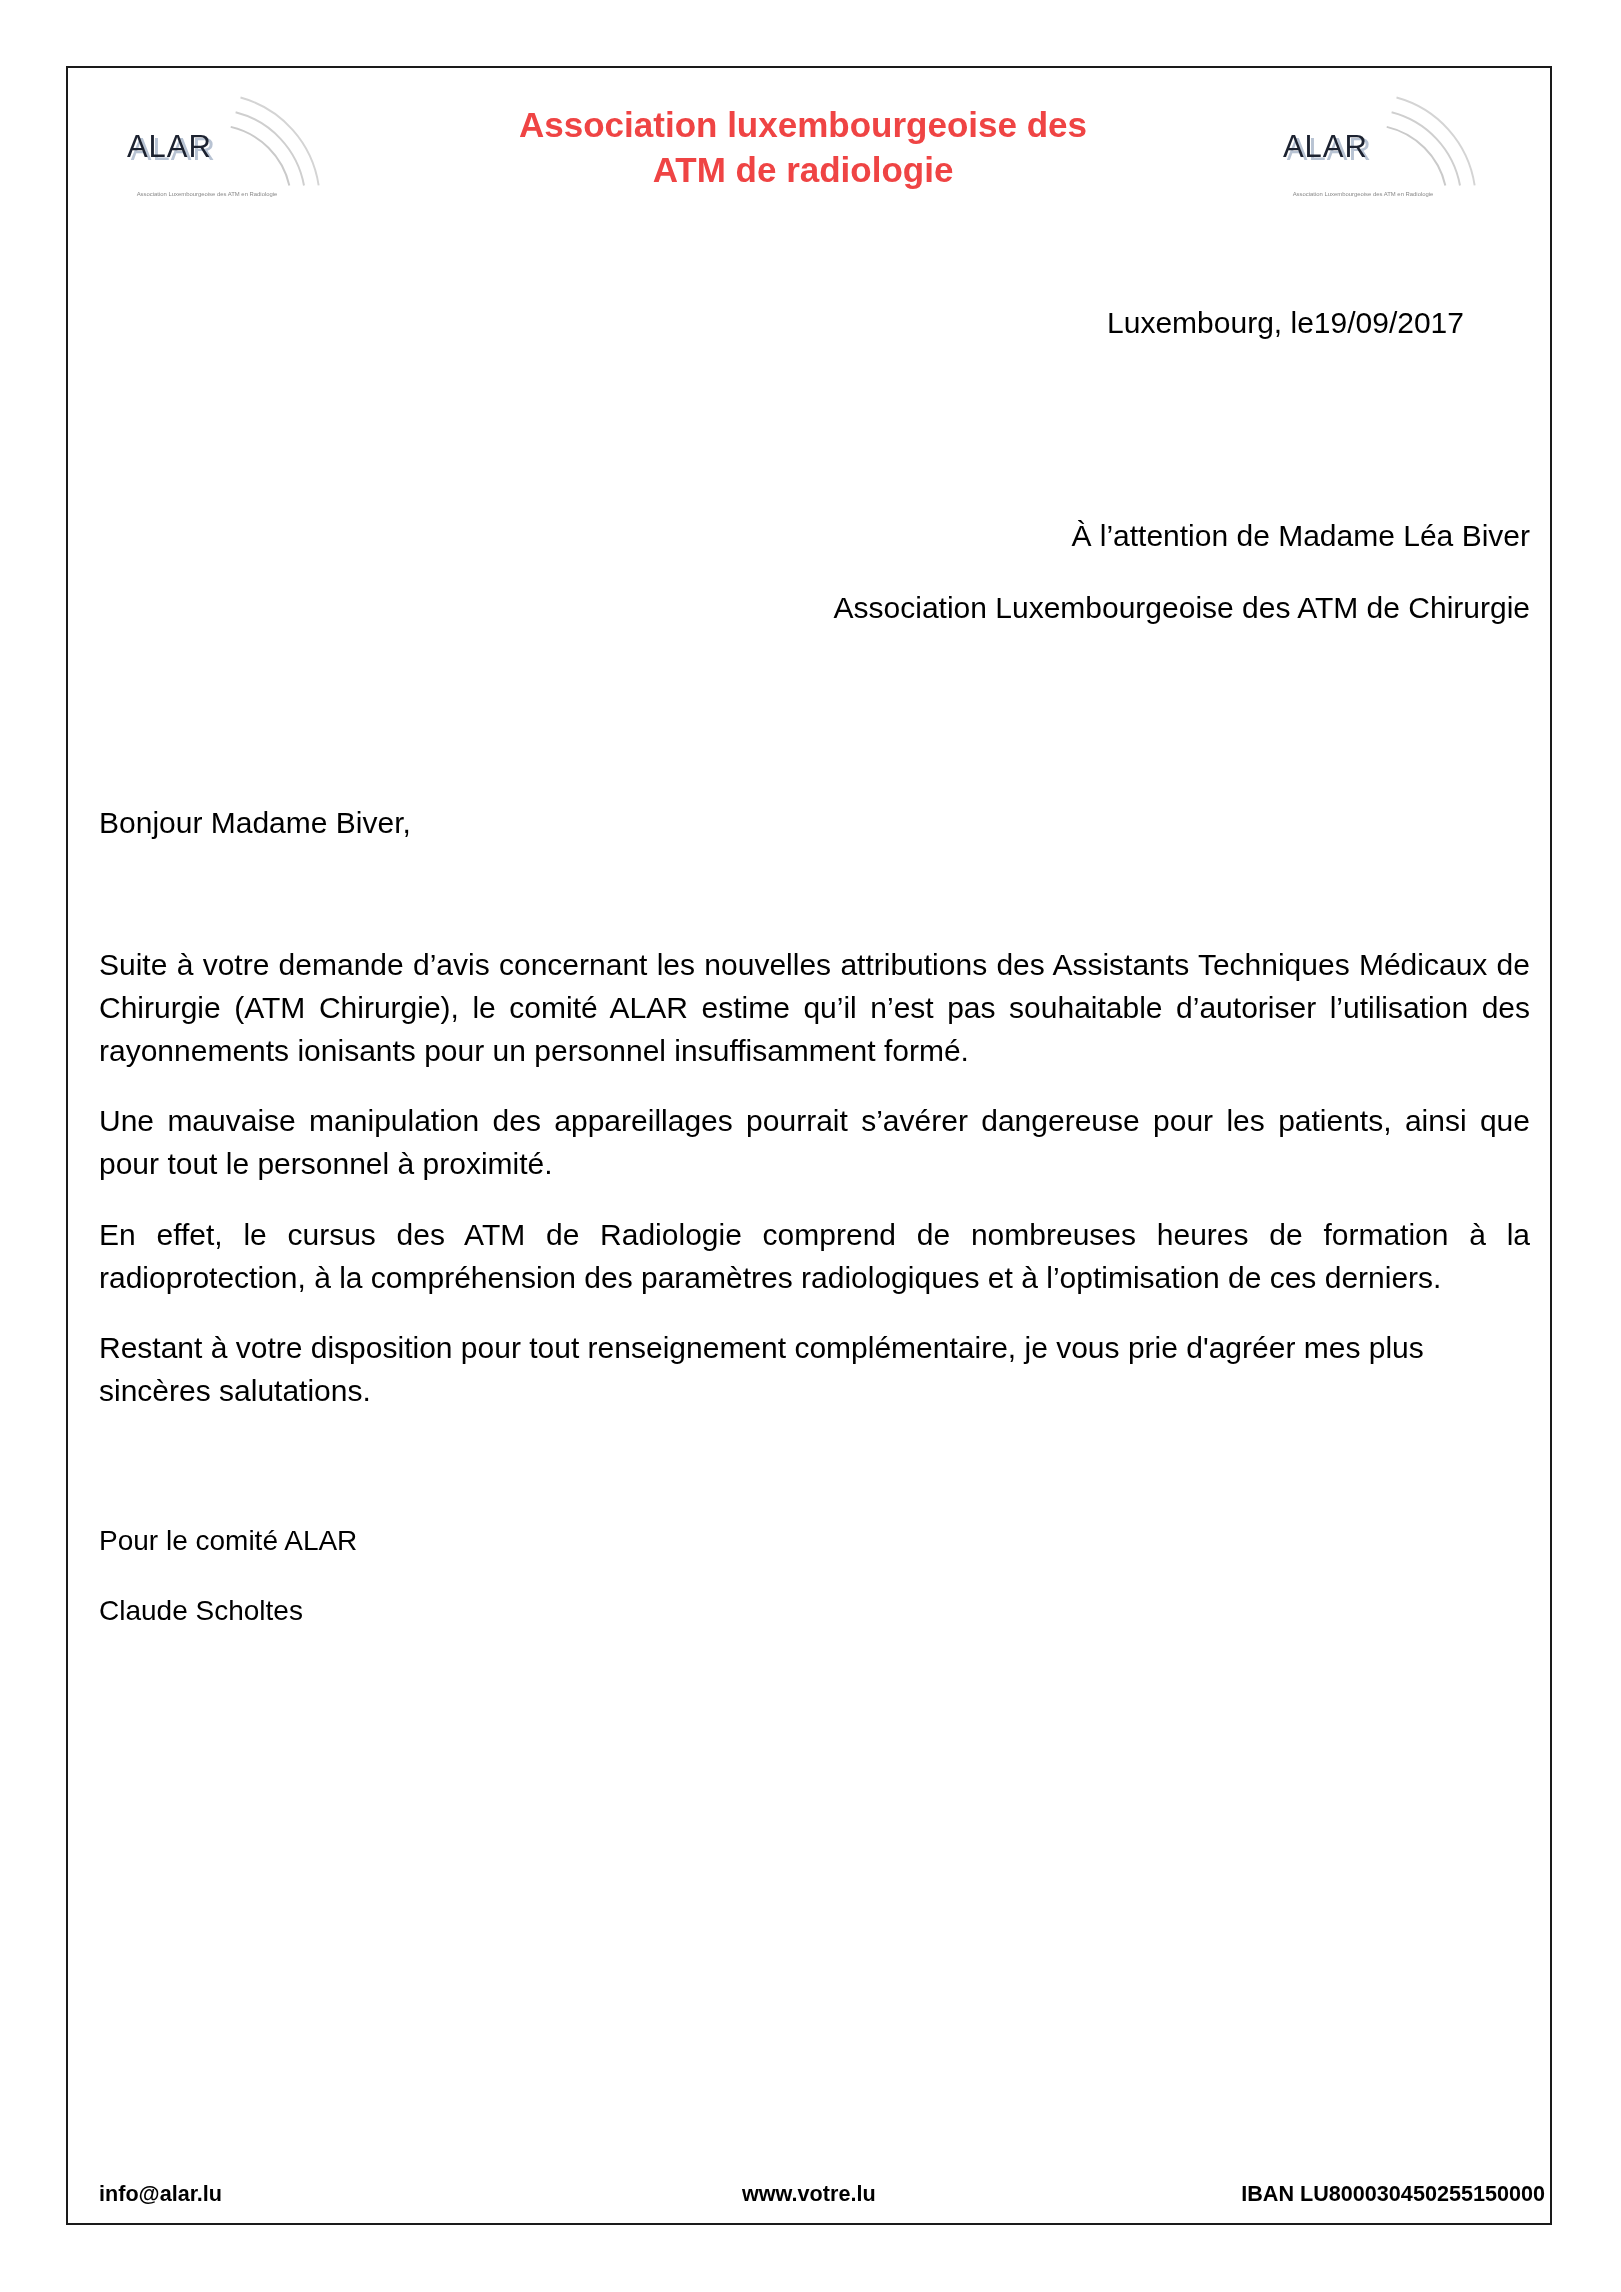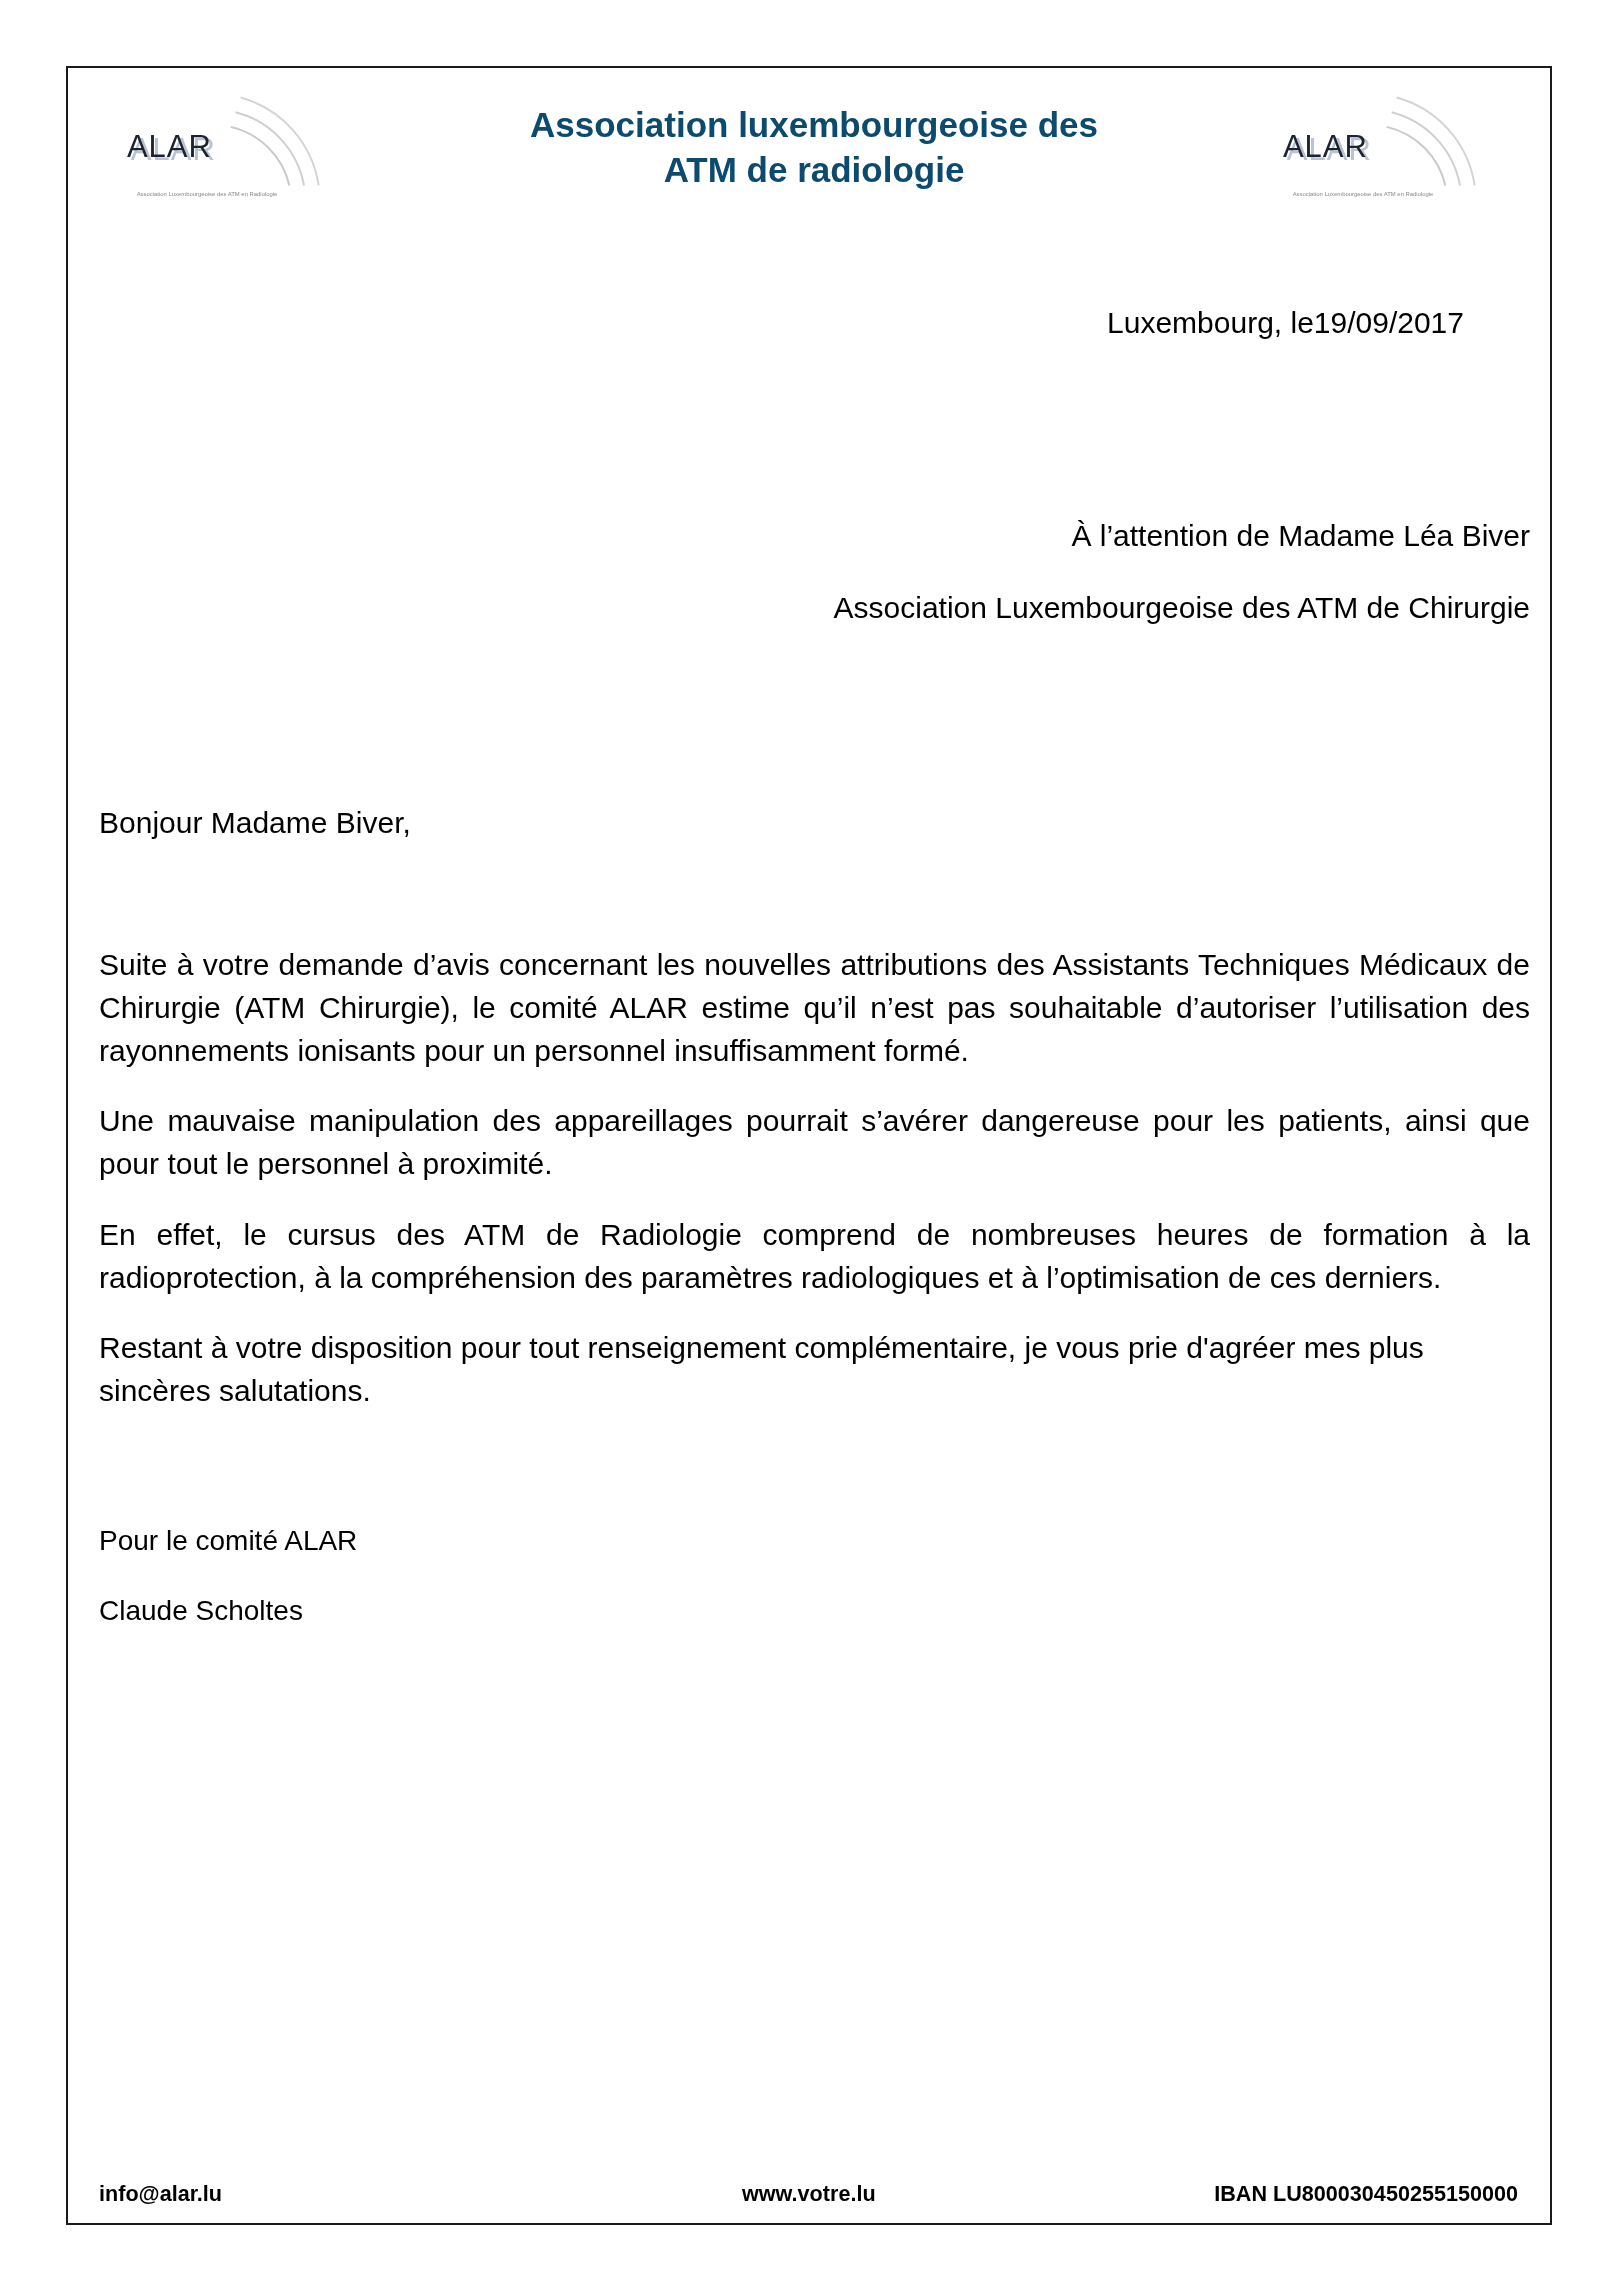--- a/index.html
+++ b/index.html
@@ -7,38 +7,38 @@
            font-family: "Liberation Sans", sans-serif; color: #111; }
     .frame { position: absolute; left: 66px; top: 66px; width: 1486px; height: 2159px;
              border: 2.9px solid #1a1a1a; box-sizing: border-box; }
     .logo { position: absolute; width: 235px; height: 127px; }
     .logo-left { left: 123px; top: 78px; }
     .logo-right { left: 1279px; top: 78px; }
     .logo svg { position: absolute; left: 0; top: 0; }
     .logo-text { position: absolute; left: 3.9px; top: 51px; font-size: 31px; font-weight: 400;
                  color: #1c2230; letter-spacing: 1px; text-shadow: 3.9px 2.9px 0 #b8c3d3; }
     .logo-sub { position: absolute; left: 13.7px; top: 113px; font-size: 5.9px; color: #888; white-space: nowrap; }
-    .title { position: absolute; left: 412px; width: 804px; text-align: center; font-weight: bold;
-             font-size: 35px; line-height: 45px; top: 102px; color: #0c4a6e; }
+    .title { position: absolute; left: 401px; width: 804px; text-align: center; font-weight: bold;
+             font-size: 35px; line-height: 45px; top: 102px; color: #ef4444; }
     .date { position: absolute; right: 157px; top: 306px; font-size: 30px; color: #000; }
     .addr { position: absolute; right: 91px; font-size: 30px; color: #000; text-align: left; }
     .addr1 { top: 519px; }
     .addr2 { top: 591px; }
     .greet { position: absolute; left: 99px; top: 806px; font-size: 30px; color: #000; }
     .body { position: absolute; left: 99px; width: 1431px; top: 943px; font-size: 30px;
             line-height: 43px; color: #000; }
     .body p { margin: 0 0 27.4px 0; text-align: justify; }
     .body p.nj { text-align: left; }
     .sign { position: absolute; left: 99px; font-size: 28px; color: #000; }
     .sign1 { top: 1525px; }
     .sign2 { top: 1595px; }
     .footer { position: absolute; top: 2181px; font-size: 21.6px; font-weight: bold; color: #000; }
     .f-left { left: 99px; }
     .f-mid { left: 742px; }
-    .f-right { right: 103px; margin-left: 16px; }
+    .f-right { right: 76px; margin-left: 16px; }
   </style>
 </head>
 <body>
 
 <div class="frame"></div>
 
 <div class="logo logo-left">
   <svg width="235" height="127" viewBox="0 0 240 130">
     <path d="M120 20 A110 110 0 0 1 200 110" stroke="#d4d4d4" stroke-width="2" fill="none"></path>
     <path d="M115 35 A95 95 0 0 1 185 110" stroke="#cfcfcf" stroke-width="2" fill="none"></path>

